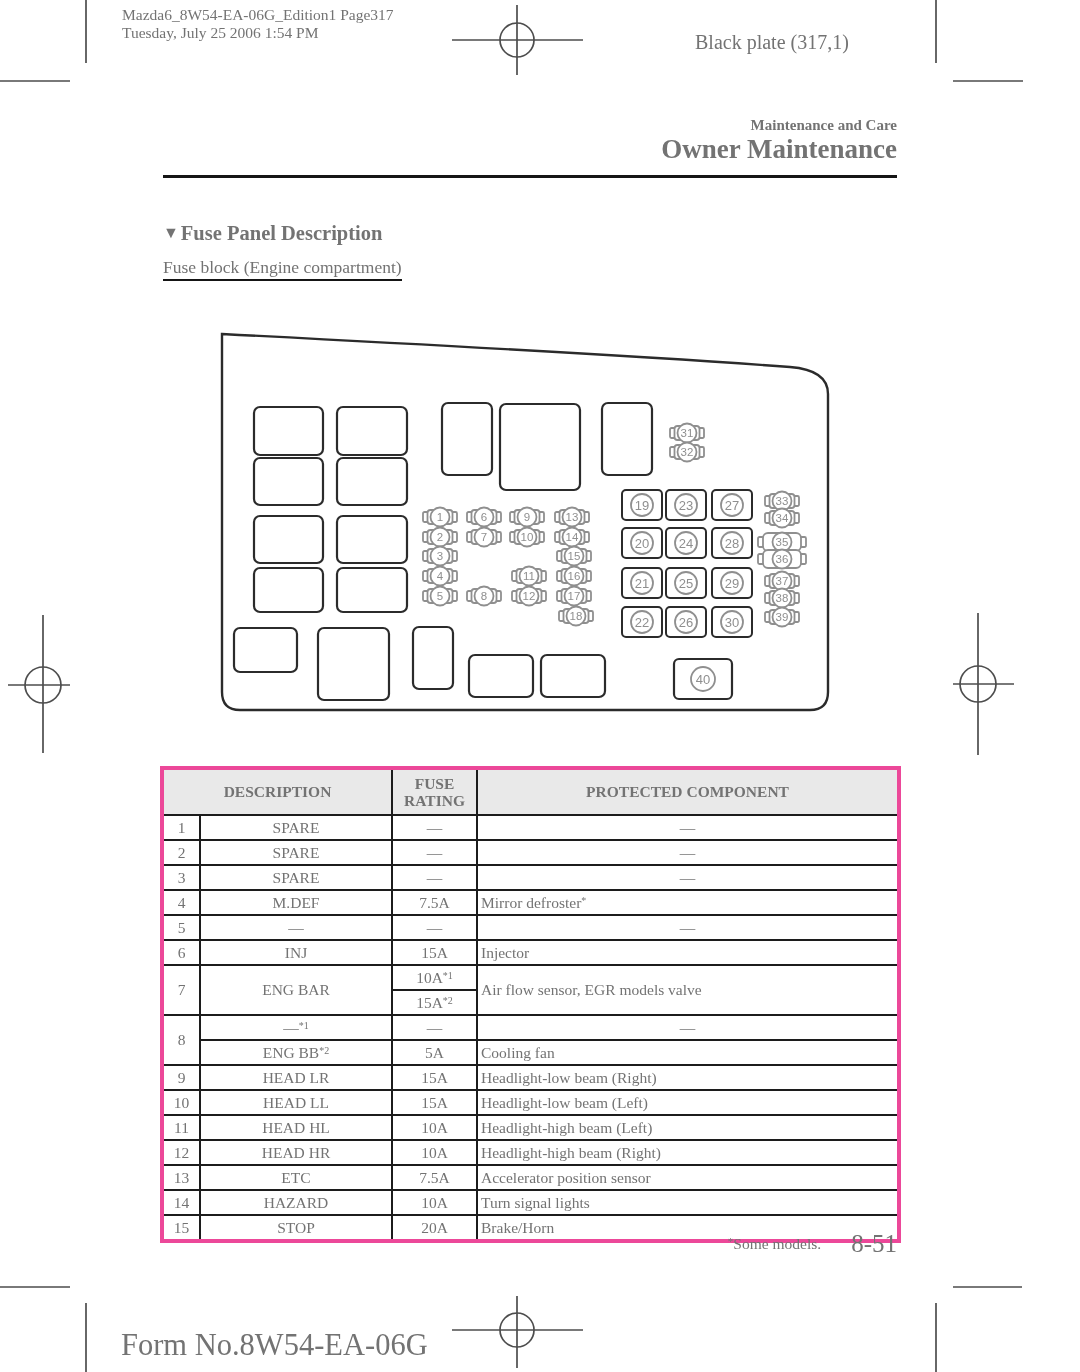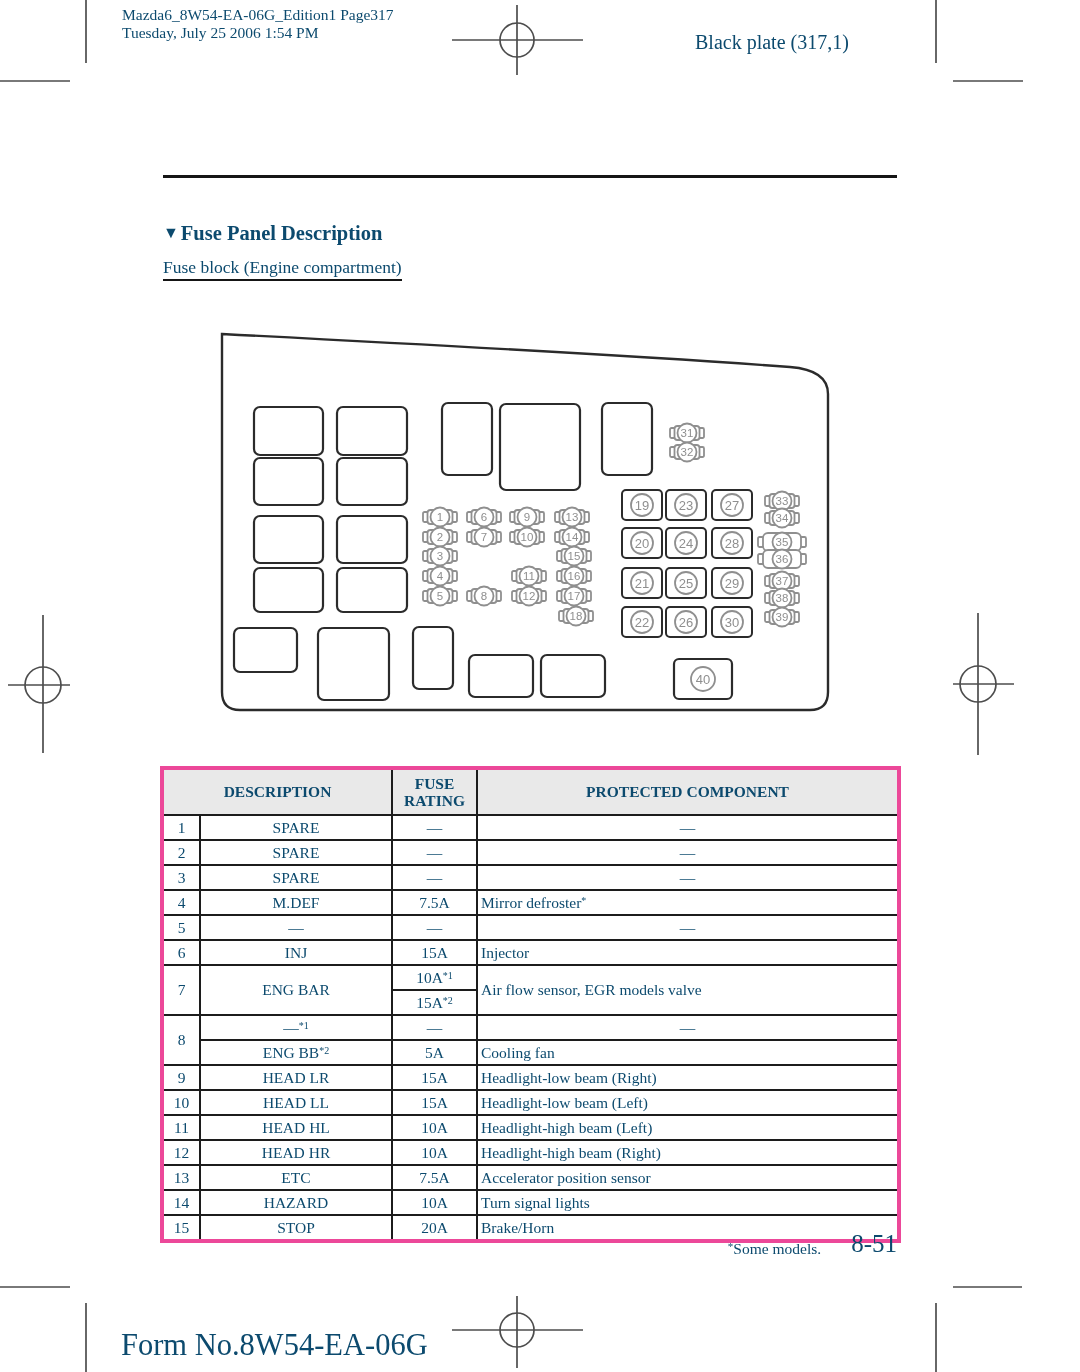--- a/index.html
+++ b/index.html
@@ -1,17 +1,17 @@
 <!DOCTYPE html>
 <html><head>
 <meta charset="utf-8">
 <style>
   html,body{margin:0;padding:0;background:#fff;}
   .page{position:relative;width:1080px;height:1372px;background:#ffffff;overflow:hidden;
-        font-family:"Liberation Serif",serif;color:#0c4a6e;}
+        font-family:"Liberation Serif",serif;color:#737373;}
   .abs{position:absolute;}
 
   
   .file-info{left:122px;top:6px;font-size:15.5px;line-height:18px;white-space:pre;}
   .plate{left:695px;top:31px;font-size:20px;}
   .right-head{right:183px;top:117px;text-align:right;}
   .section-label{font-size:15px;font-weight:bold;}
   .doc-title{font-size:27px;font-weight:bold;line-height:30px;}
   .title-rule{left:163px;top:175px;width:734px;height:3px;background:#151515;}
 
@@ -27,21 +27,21 @@
   
   .table-wrap{left:160px;top:766px;}
   table.fuse{border-collapse:collapse;table-layout:fixed;width:737px;border:4px solid #ec4899;}
   table.fuse th,table.fuse td{border:2px solid #1c1c1c;text-align:center;vertical-align:middle;
       font-size:15.5px;padding:0 3px;height:23px;line-height:1.12;overflow:hidden;}
   table.fuse thead th{font-weight:bold;height:44px;font-size:15.5px;}
   table.fuse td.comp{text-align:left;}
   table.fuse sup{font-size:10px;line-height:0;vertical-align:4px;}
 
   
-  .footline{right:183px;top:1230px;display:flex;align-items:flex-end;gap:30px;}
+  .footline{right:183px;top:1230px;display:flex;align-items:center;gap:30px;}
   .footnote{font-size:15.5px;}
   .footnote sup{font-size:11px;vertical-align:4px;}
   .pagenum{font-size:25px;font-weight:normal;}
   .form-no{left:121px;top:1328px;font-size:30.5px;}
 
   svg text{font-family:"Liberation Sans",sans-serif;}
 </style>
 </head>
 <body>
 
@@ -77,20 +77,24 @@
         <circle cx="517" cy="1330" r="17"></circle>
         <line x1="517" y1="1296" x2="517" y2="1368"></line>
         <line x1="452" y1="1330" x2="583" y2="1330"></line>
       </g>
     </g>
   </svg>
 
   <div class="abs file-info"><span>Mazda6_8W54-EA-06G_Edition1 Page317</span><br><span>Tuesday, July 25 2006 1:54 PM</span></div>
   <div class="abs plate">Black plate (317,1)</div>
 
+  <div class="abs right-head">
+    <div class="section-label">Maintenance and Care</div>
+    <div class="doc-title">Owner Maintenance</div>
+  </div>
   <div class="abs title-rule"></div>
 
   <div class="abs heading"><span class="tri">▼</span><span>Fuse Panel Description</span></div>
   <div class="abs subheading">Fuse block (Engine compartment)</div>
 
   <svg class="abs diagram" id="diagram-svg" width="650" height="400" viewBox="0 0 650 400">
     <path d="M 24 12 C 200 21 430 33 592 45 Q 630 48 630 72 L 630 370 Q 630 388 612 388 L 42 388 Q 24 388 24 370 Z" fill="none" stroke="#2b2b2b" stroke-width="2.4"></path>
     <g fill="#ffffff" stroke="#2b2b2b" stroke-width="2.2">
       <rect x="56" y="85" width="69" height="48" rx="6"></rect>
       <rect x="139" y="85" width="70" height="48" rx="6"></rect>

